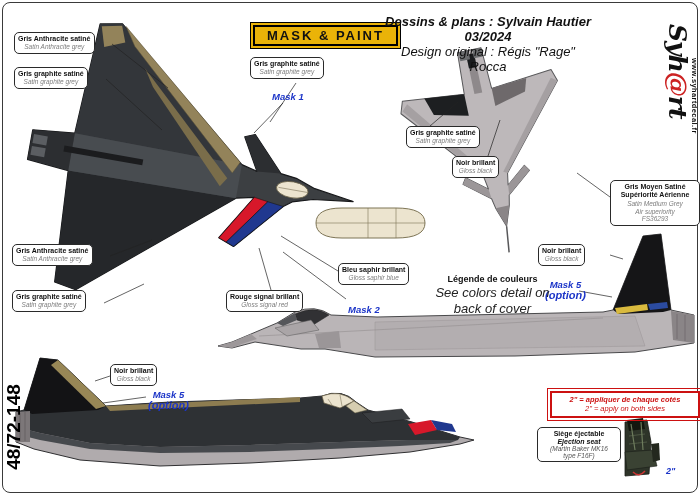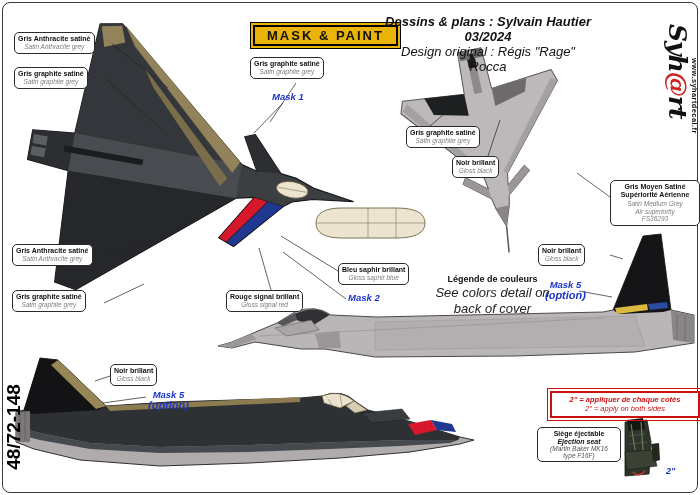--- a/index.html
+++ b/index.html
@@ -229,21 +229,21 @@
   <div class="plabel" style="left:538px;top:244px;">
     <div class="fr">Noir brillant</div>
     <div class="en">Gloss black</div>
   </div>
   <div class="plabel" style="left:110px;top:364px;">
     <div class="fr">Noir brillant</div>
     <div class="en">Gloss black</div>
   </div>
 
   <div class="mask" style="left:272px;top:92px;text-align:right;">Mask 1</div>
-  <div class="mask" style="left:348px;top:293px;">Mask 2</div>
+  <div class="mask" style="left:348px;top:305px;">Mask 2</div>
   <div class="mask" style="left:545px;top:280px;">
     <span>Mask 5</span>
     <span class="opt">(option)</span>
   </div>
   <div class="mask" style="left:148px;top:390px;">
     <span>Mask 5</span>
     <span class="opt">(option)</span>
   </div>
 
   <div class="legend">

